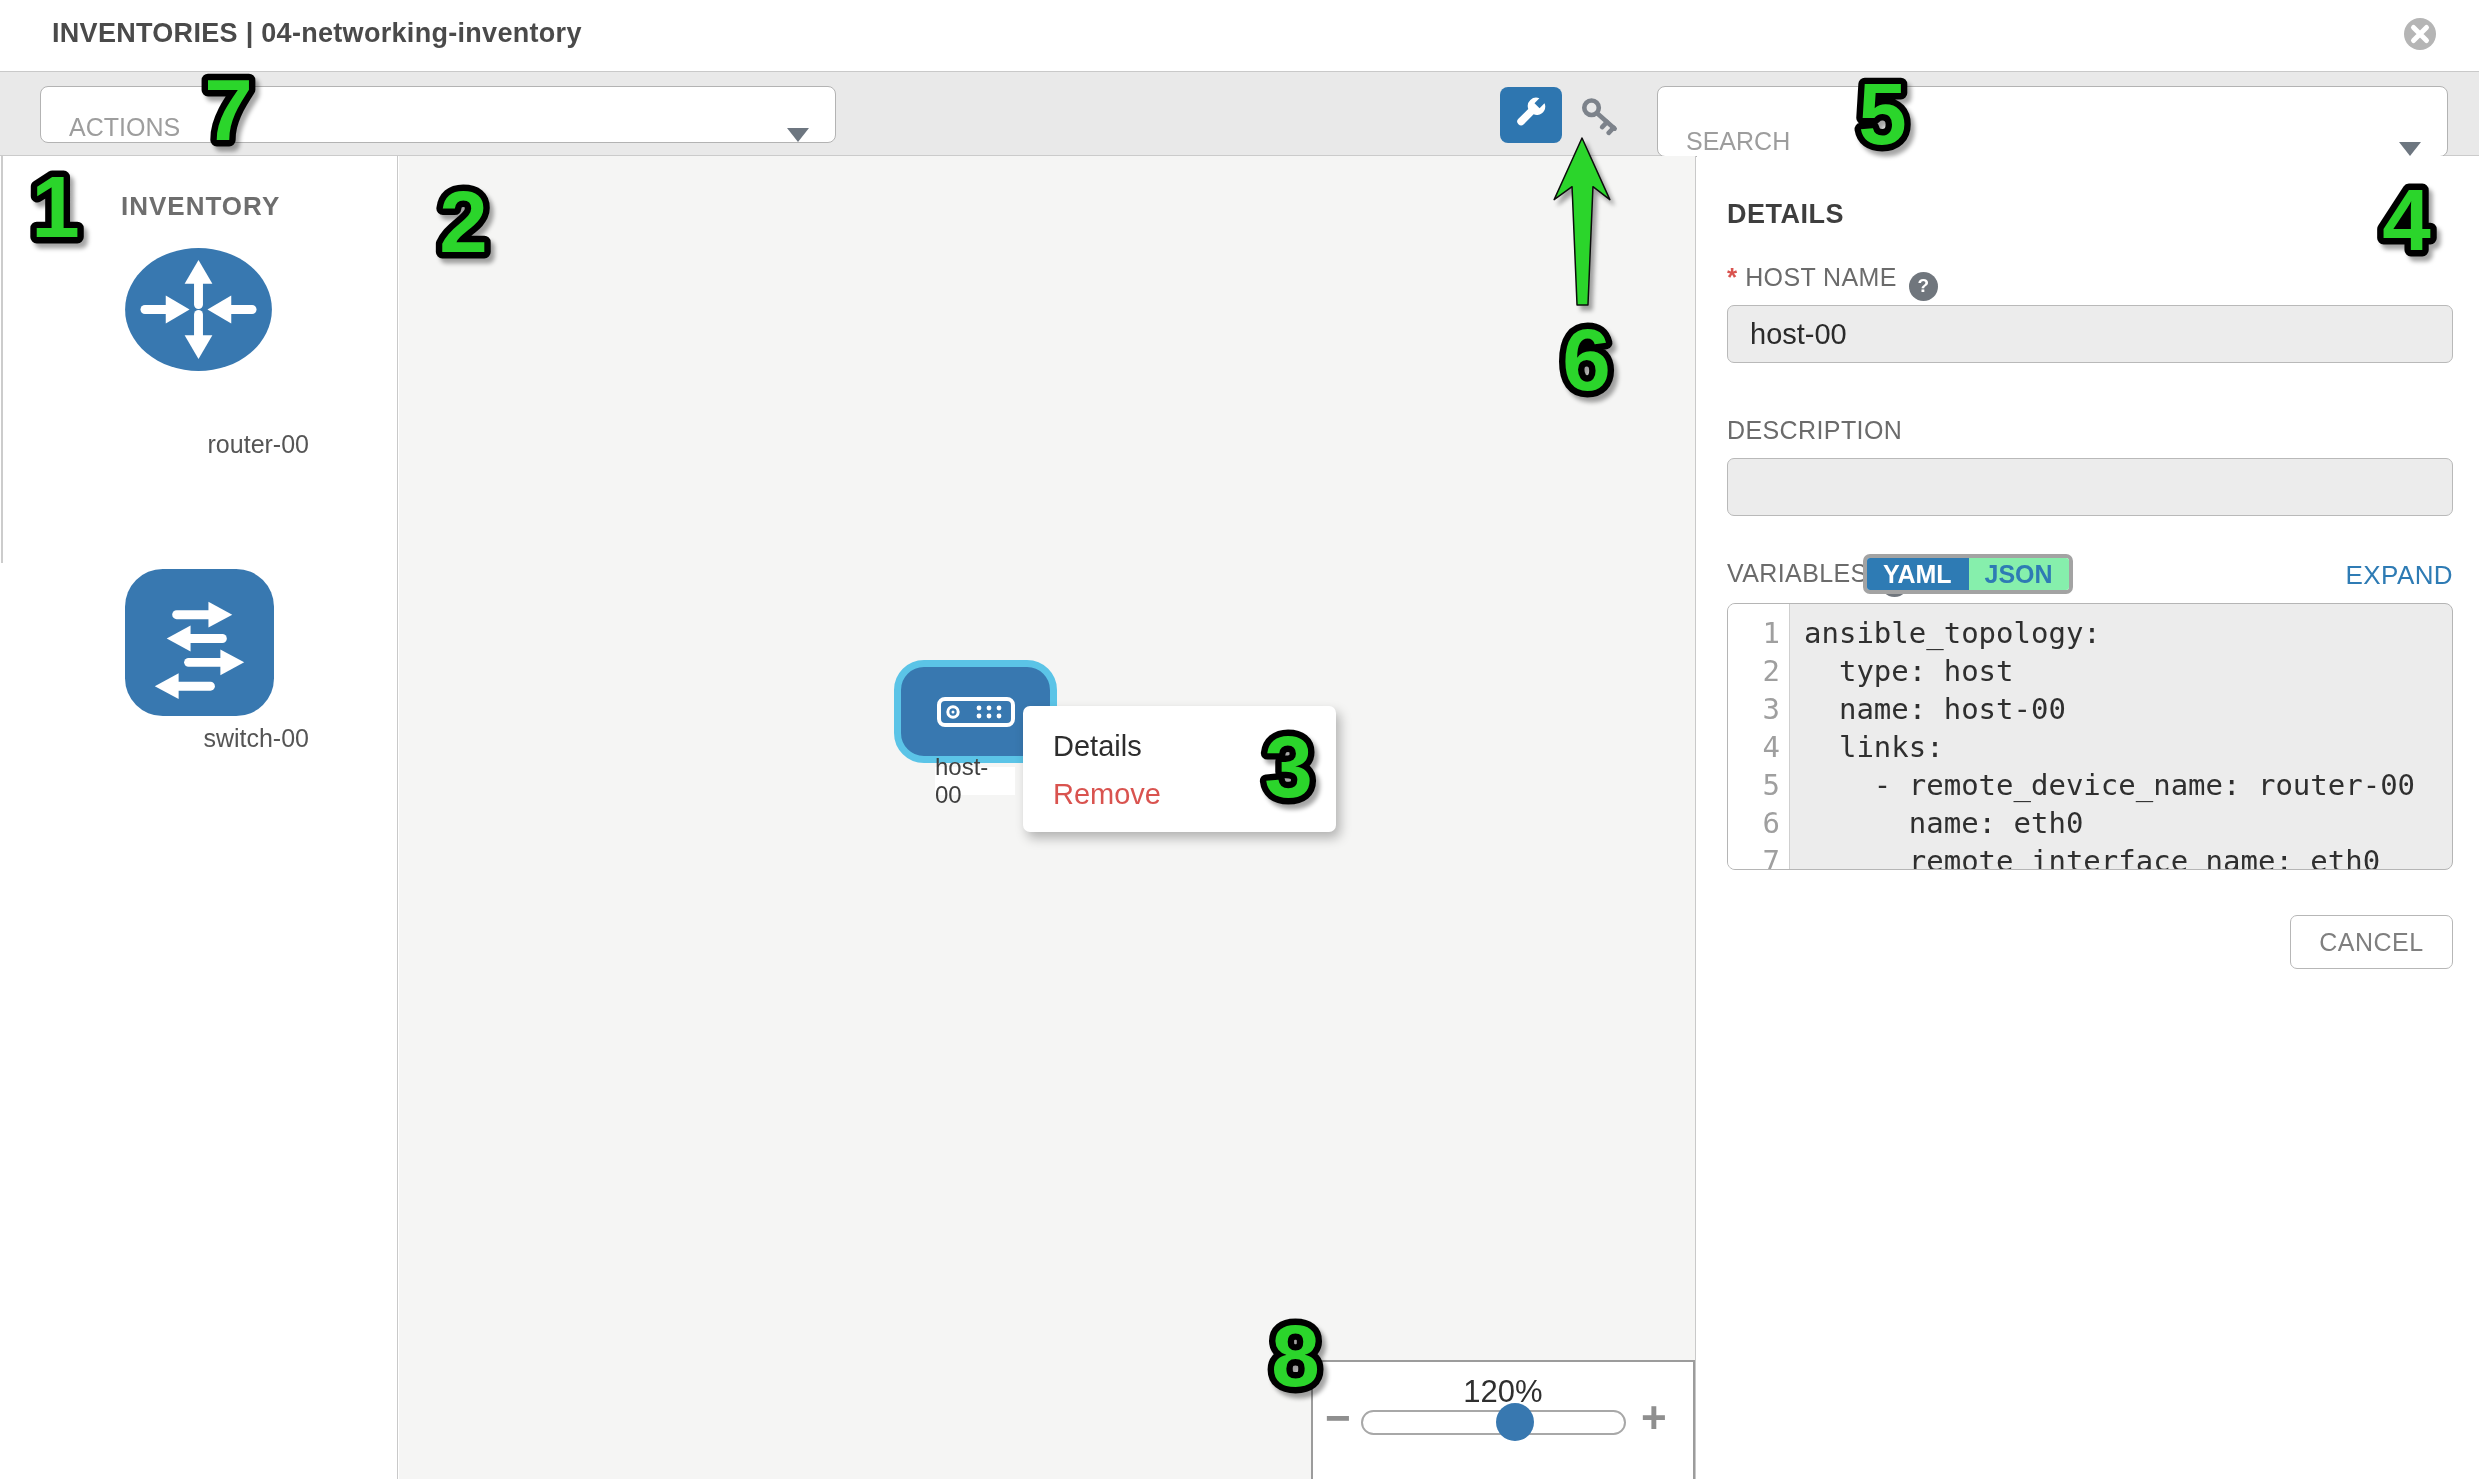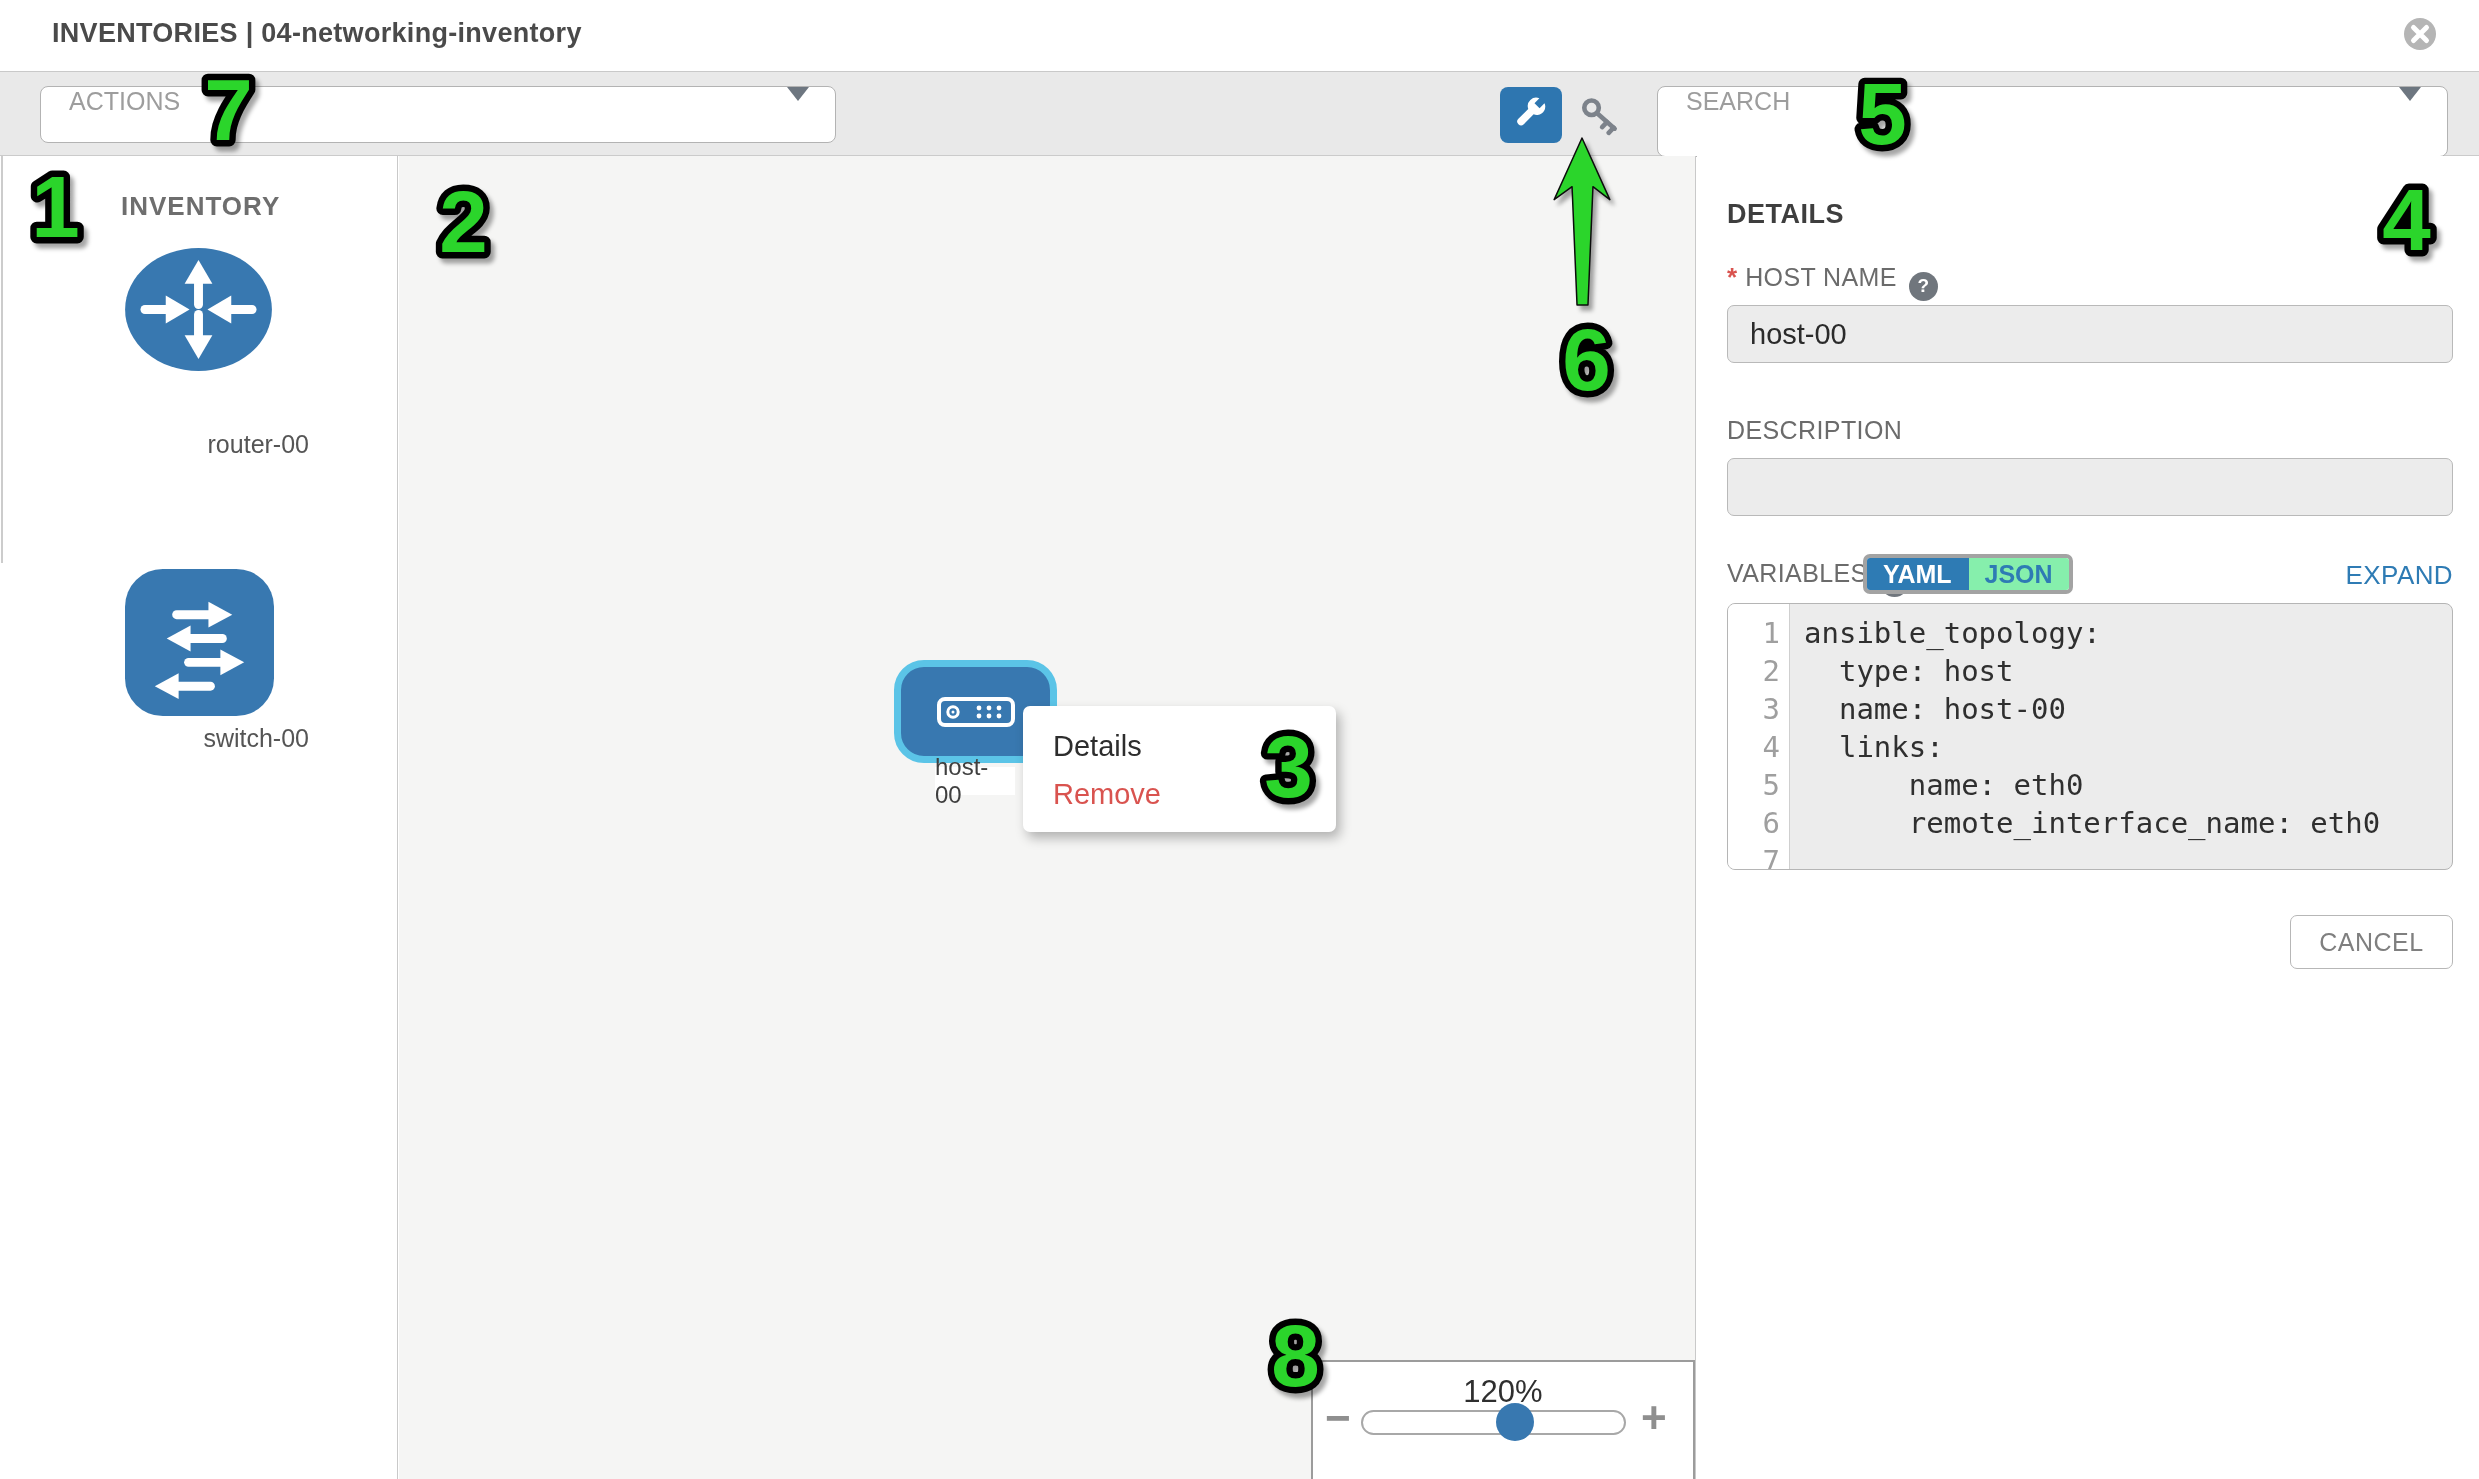--- a/index.html
+++ b/index.html
@@ -7,21 +7,21 @@
        font-family:"Liberation Sans",sans-serif;background:#ffffff;}
   .abs{position:absolute;}
 
   
   .hdr{left:0;top:0;width:2480px;height:71px;background:#fff;border-bottom:1px solid #c9c9c9;}
   .hdr-title{left:52px;top:18px;font-size:27px;font-weight:bold;color:#4a4a4a;letter-spacing:0.3px;}
 
   
   .tbar{left:0;top:72px;width:2480px;height:84px;background:#e9e9e9;border-bottom:1px solid #cbcbcb;box-sizing:border-box;}
   .select{background:#fff;border:1px solid #b3b3b3;border-radius:8px;box-sizing:border-box;
-          display:flex;align-items:flex-start;color:#9d9d9d;font-size:25px;}
+          display:flex;align-items:flex-end;color:#9d9d9d;font-size:25px;}
   .select .ph{padding-left:28px;flex:1;}
   .caret{width:0;height:0;border-left:11px solid transparent;border-right:11px solid transparent;
          border-top:14px solid #6d7680;margin-right:26px;}
   .sq-btn{background:#2e76b0;border-radius:8px;display:flex;align-items:center;justify-content:center;}
 
   
   .sidebar{left:0;top:156px;width:398px;height:1323px;background:#fff;border-right:1px solid #c9c9c9;box-sizing:border-box;}
   .side-edge{left:1px;top:156px;width:2px;height:407px;background:#cccccc;}
   .canvas{left:399px;top:156px;width:1297px;height:1323px;background:#f5f5f4;border-right:1px solid #c9c9c9;box-sizing:border-box;}
   .rpanel{left:1697px;top:156px;width:782px;height:1323px;background:#fff;}
@@ -214,20 +214,21 @@
       <div>4</div>
       <div>5</div>
       <div>6</div>
       <div>7</div>
     </div>
     <div class="codecol">
       <div>ansible_topology:</div>
       <div>  type: host</div>
       <div>  name: host-00</div>
       <div>  links:</div>
+      <div>    - remote_device_name: router-00</div>
       <div>      name: eth0</div>
       <div>      remote_interface_name: eth0</div>
     </div>
   </div>
 
   <div class="abs cancel">CANCEL</div>
 
   <svg class="abs anno" style="left:-4px;top:146px;" width="119" height="119" viewBox="0 0 120 120">
     <text x="60" y="92">1</text>
     </svg>

